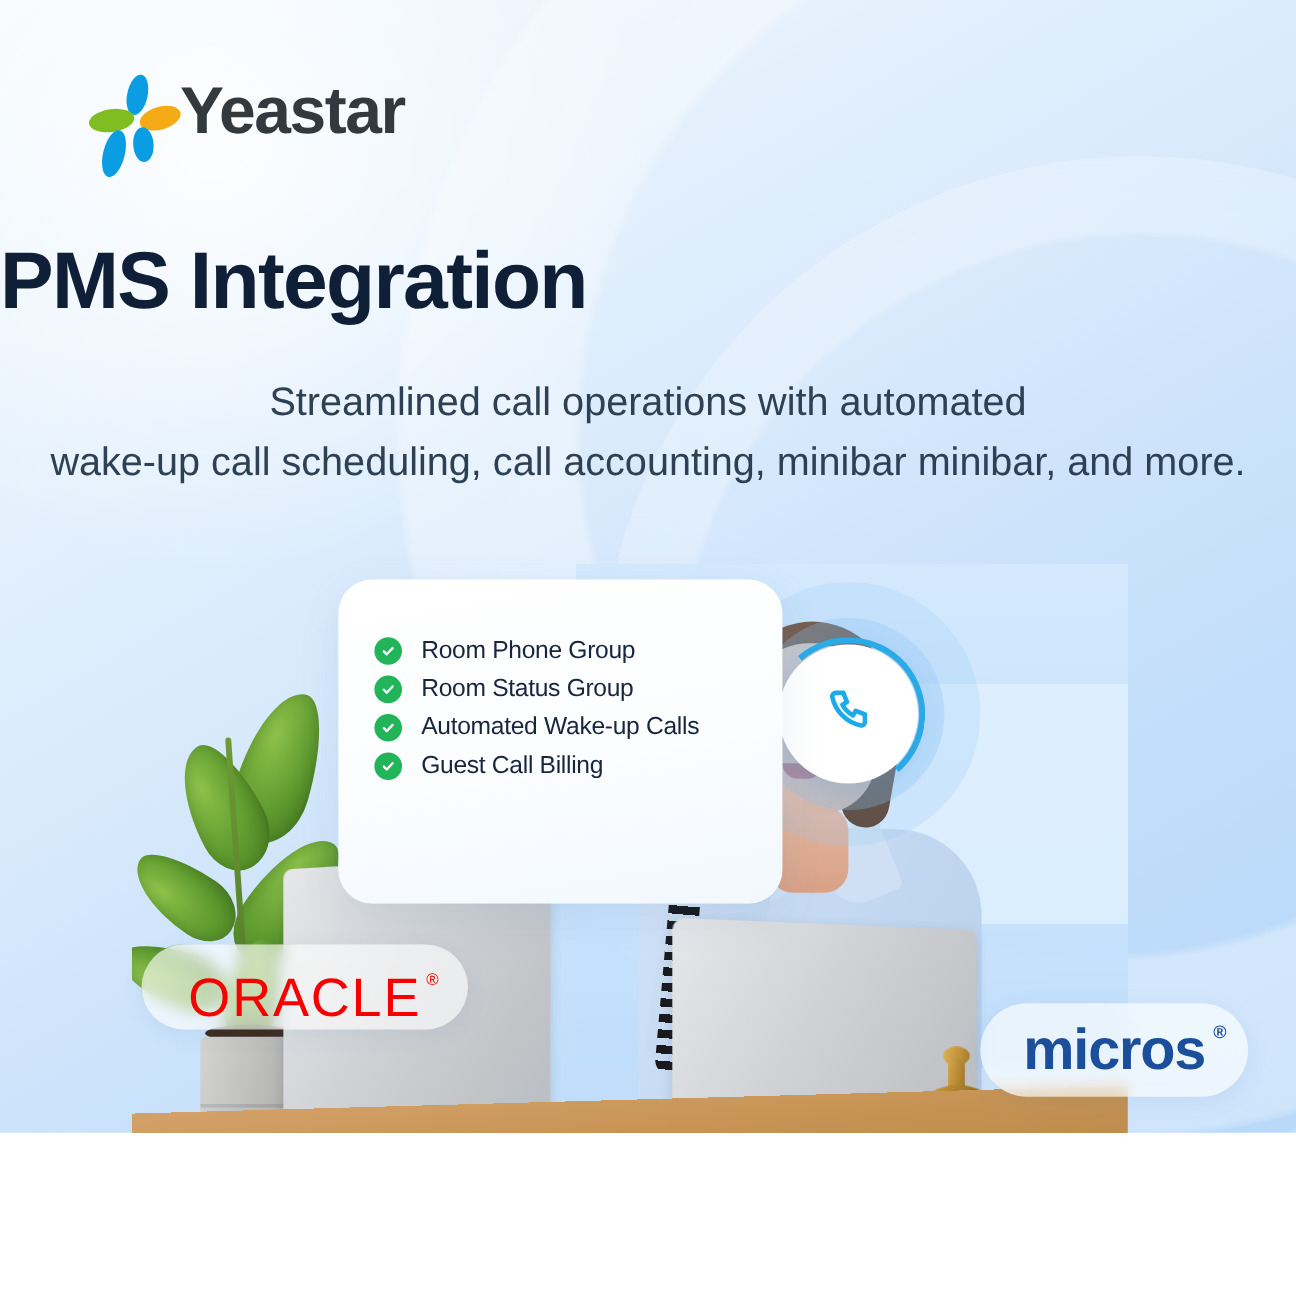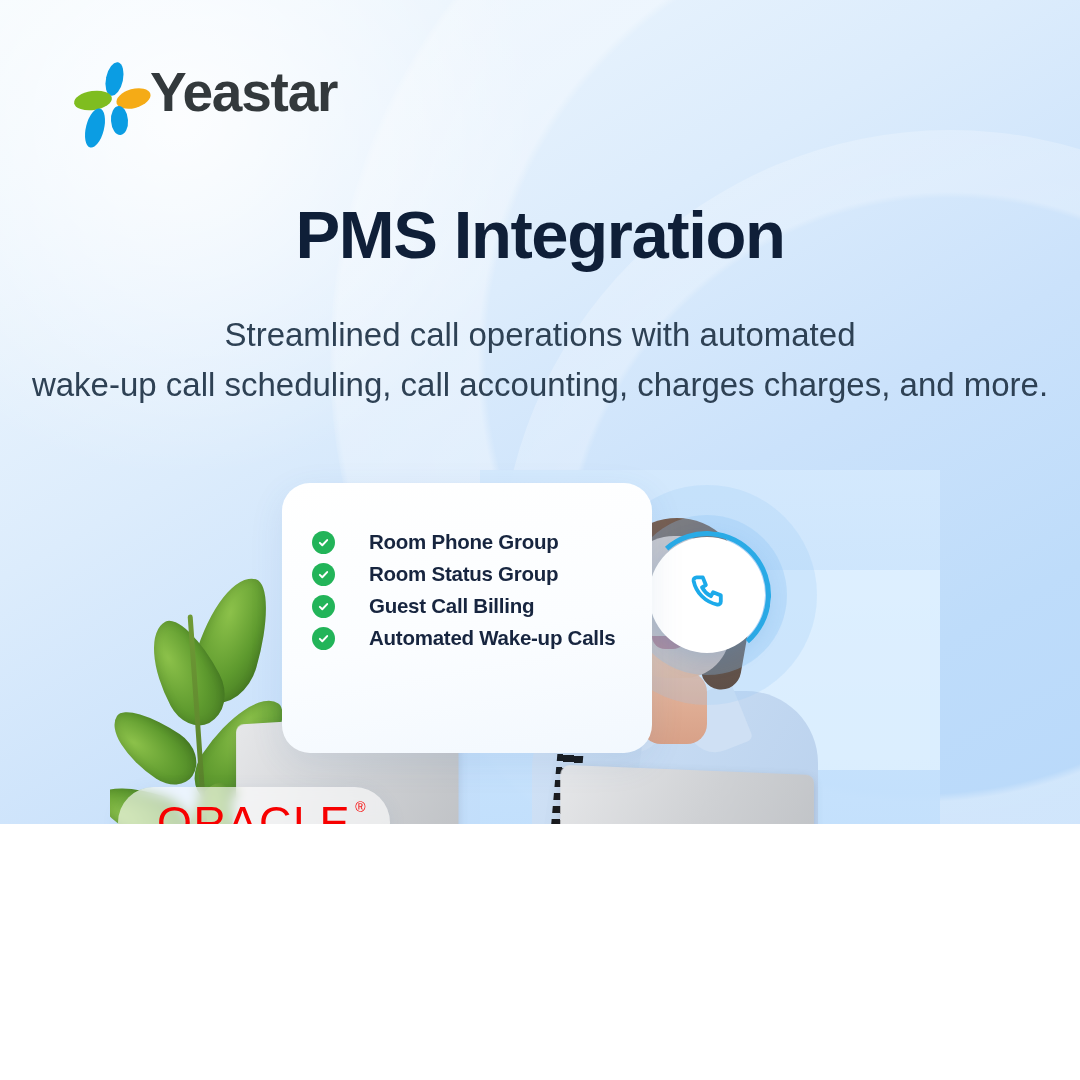--- a/index.html
+++ b/index.html
@@ -7,21 +7,21 @@
   html, body {
     width: 1080px;
     height: 1080px;
     overflow: hidden;
     font-family: "Liberation Sans", sans-serif;
   }
 
   .canvas {
     position: relative;
     width: 1080px;
-    height: 824px;
+    height: 944px;
     overflow: hidden;
     background: linear-gradient(150deg,
                 #f4fafe 0%,
                 #eaf4fd 18%,
                 #dcecfc 40%,
                 #cbe2fb 62%,
                 #bedcfa 82%,
                 #b9d9fa 100%);
   }
 
@@ -82,21 +82,20 @@
     font-weight: 600;
     letter-spacing: -1.2px;
     color: #33393c;
     line-height: 1;
     padding-bottom: 4px;
   }
 
   .headline {
     position: absolute;
     left: 0; right: 0; top: 196px;
-    text-align: center;
     font-size: 67px;
     font-weight: 700;
     letter-spacing: -1.4px;
     color: #0f1f38;
   }
 
   .subhead {
     position: absolute;
     left: 0; right: 0; top: 310px;
     text-align: center;
@@ -359,39 +358,38 @@
   .feature-item { display: flex; align-items: center; gap: 16px; height: 24px; }
   .check {
     width: 23px; height: 23px; border-radius: 50%;
     background: #22b459;
     flex: none;
     display: flex; align-items: center; justify-content: center;
   }
   .check svg { width: 13px; height: 13px; display: block; }
   .feature-text {
     font-size: 20.5px;
-    font-weight: 700;
+    font-weight: 400;
     letter-spacing: -0.25px;
     color: #17253f;
     white-space: nowrap;
-    margin-left: 18px;
   }
 
   
   .badge {
     position: absolute;
     border-radius: 999px;
     background: rgba(255,255,255,0.62);
     backdrop-filter: blur(6px);
     display: flex; align-items: center; justify-content: center;
     box-shadow: 0 4px 18px rgba(70,120,180,0.10);
   }
   .badge-oracle {
     left: 118px; top: 787px;
-    width: 272px; height: 71px;
+    width: 272px; height: 71px; align-items: flex-end;
   }
   .oracle-word {
     font-size: 45px;
     font-weight: 400;
     letter-spacing: 1.5px;
     color: #f70000;
     font-family: "Liberation Sans", sans-serif;
     position: relative;
   }
   .oracle-reg {
@@ -431,21 +429,21 @@
       <i class="pet-botleft"></i>
       <i class="pet-botmid"></i>
     </div>
     <div class="logo-word">Yeastar</div>
   </div>
 
   <h1 class="headline">PMS Integration</h1>
 
   <div class="subhead">
     <span>Streamlined call operations with automated</span>
-    <span>wake-up call scheduling, call accounting, charges charges, and more.</span>
+    <span>wake-up call scheduling, call accounting, minibar minibar, and more.</span>
   </div>
 
   <div class="scene">
     <div class="scene-panel"></div>
     <div class="scene-panel-2"></div>
 
     <div class="person">
       <div class="torso"></div>
       <div class="collar-l"></div>
       <div class="collar-r"></div>
@@ -523,30 +521,30 @@
       </span>
       <span class="feature-text">Room Status Group</span>
     </div>
 
     <div class="feature-item">
       <span class="check">
         <svg viewBox="0 0 16 16" fill="none" stroke="#ffffff" stroke-width="2.4" stroke-linecap="round" stroke-linejoin="round">
             <path d="M3.5 8.4l3 3 6-6.4"></path>
           </svg>
       </span>
-      <span class="feature-text">Guest Call Billing</span>
+      <span class="feature-text">Automated Wake-up Calls</span>
     </div>
 
     <div class="feature-item">
       <span class="check">
         <svg viewBox="0 0 16 16" fill="none" stroke="#ffffff" stroke-width="2.4" stroke-linecap="round" stroke-linejoin="round">
             <path d="M3.5 8.4l3 3 6-6.4"></path>
           </svg>
       </span>
-      <span class="feature-text">Automated Wake-up Calls</span>
+      <span class="feature-text">Guest Call Billing</span>
     </div>
 
 
 
   </div>
 
   <div class="badge badge-oracle">
     <span class="oracle-word">
       <span>ORACLE</span>
       <span class="oracle-reg">®</span>

